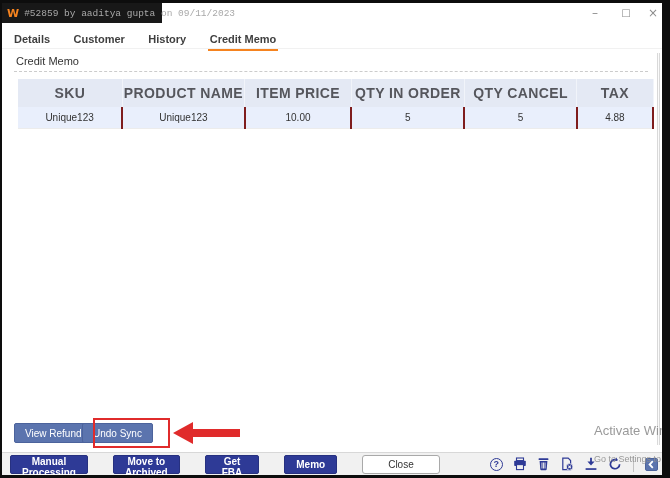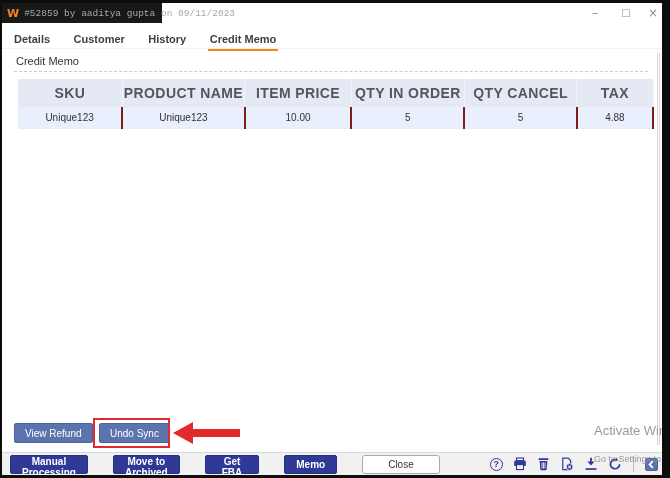--- a/index.html
+++ b/index.html
@@ -67,21 +67,21 @@
     border-left:1px solid #d9d9d9; border-right:1px solid #d9d9d9; background:#fbfbfb;
   }
 
   
   .slate-btn {
     position:absolute; height:20px; background:#5b74ae; color:#fff; font-size:10px;
     border:1px solid #4c639c; border-radius:2px; padding:0 10px; cursor:pointer;
     font-family:"Liberation Sans", sans-serif;
   }
   .view-refund { left:12px; top:420px; }
-  .undo-sync  { left:97px; top:420px; }
+  .undo-sync  { left:80px; top:420px; }
   .highlight-box {
     position:absolute; left:91px; top:415px; width:77px; height:30px;
     border:2px solid #e02b2b;
   }
   .arrow-head {
     position:absolute; left:171px; top:419px; width:0; height:0;
     border-top:11px solid transparent; border-bottom:11px solid transparent;
     border-right:20px solid #e02b2b;
   }
   .arrow-shaft { position:absolute; left:190px; top:426px; width:48px; height:8px; background:#e02b2b; }

